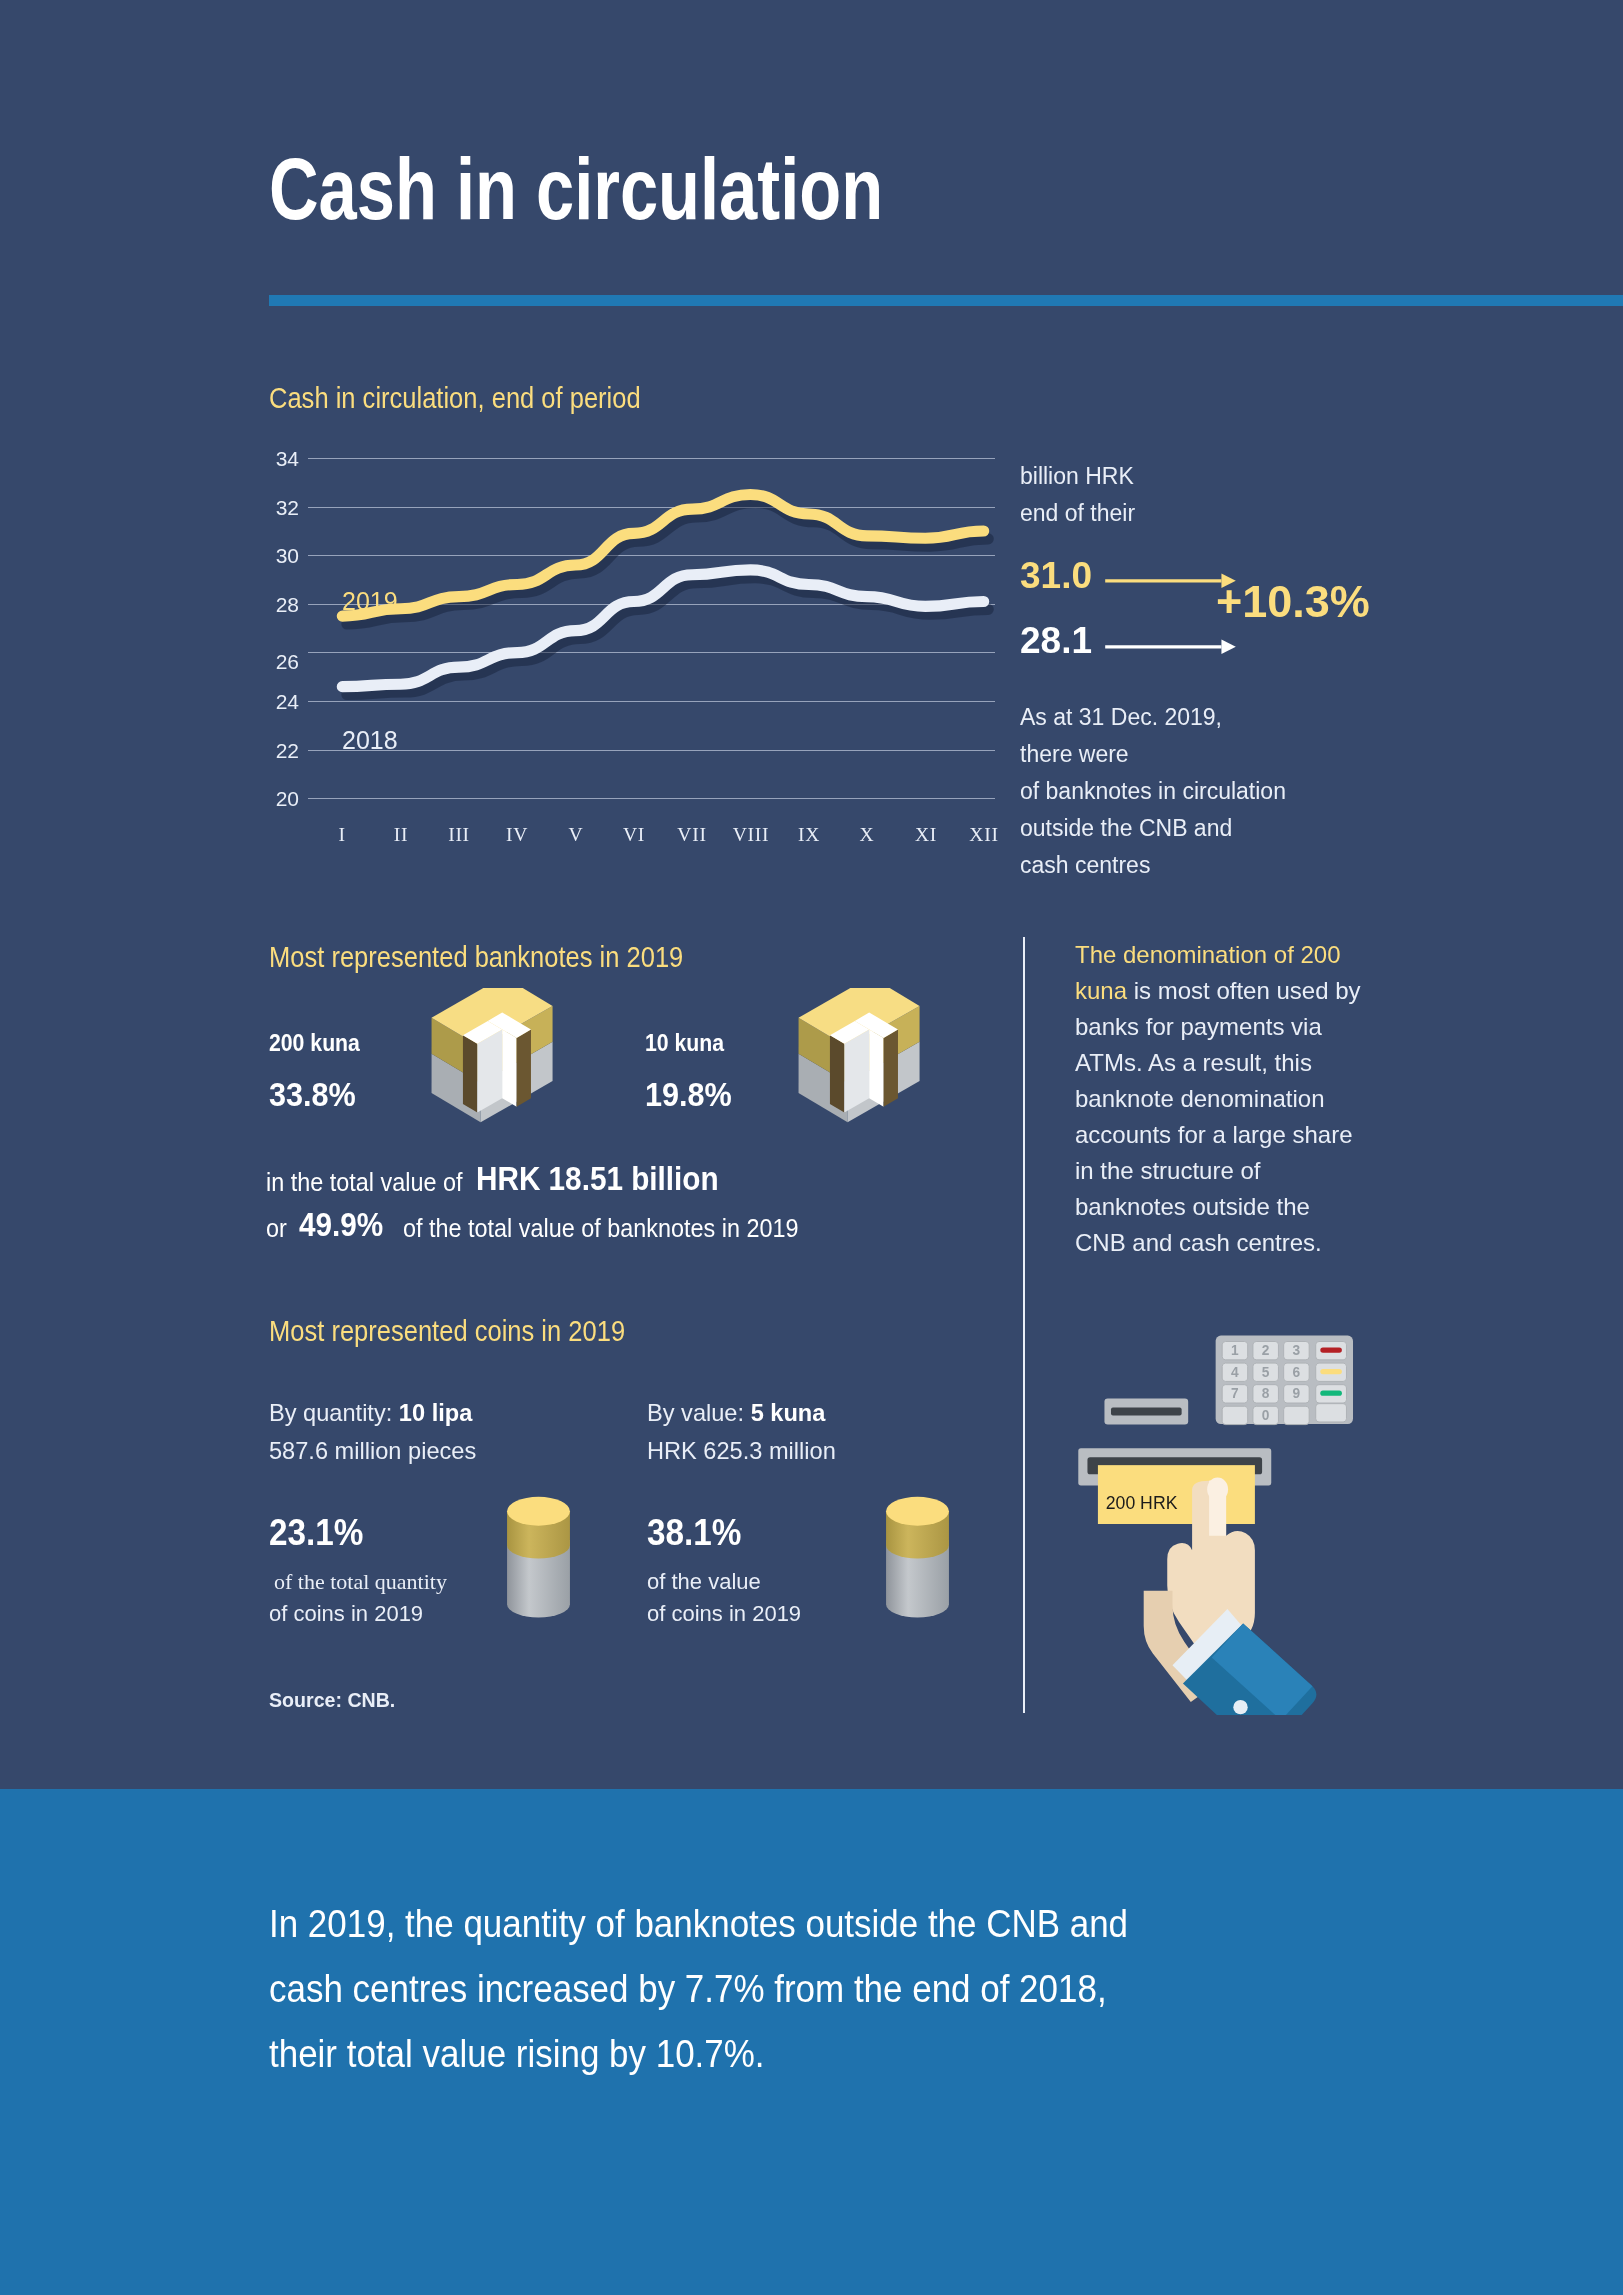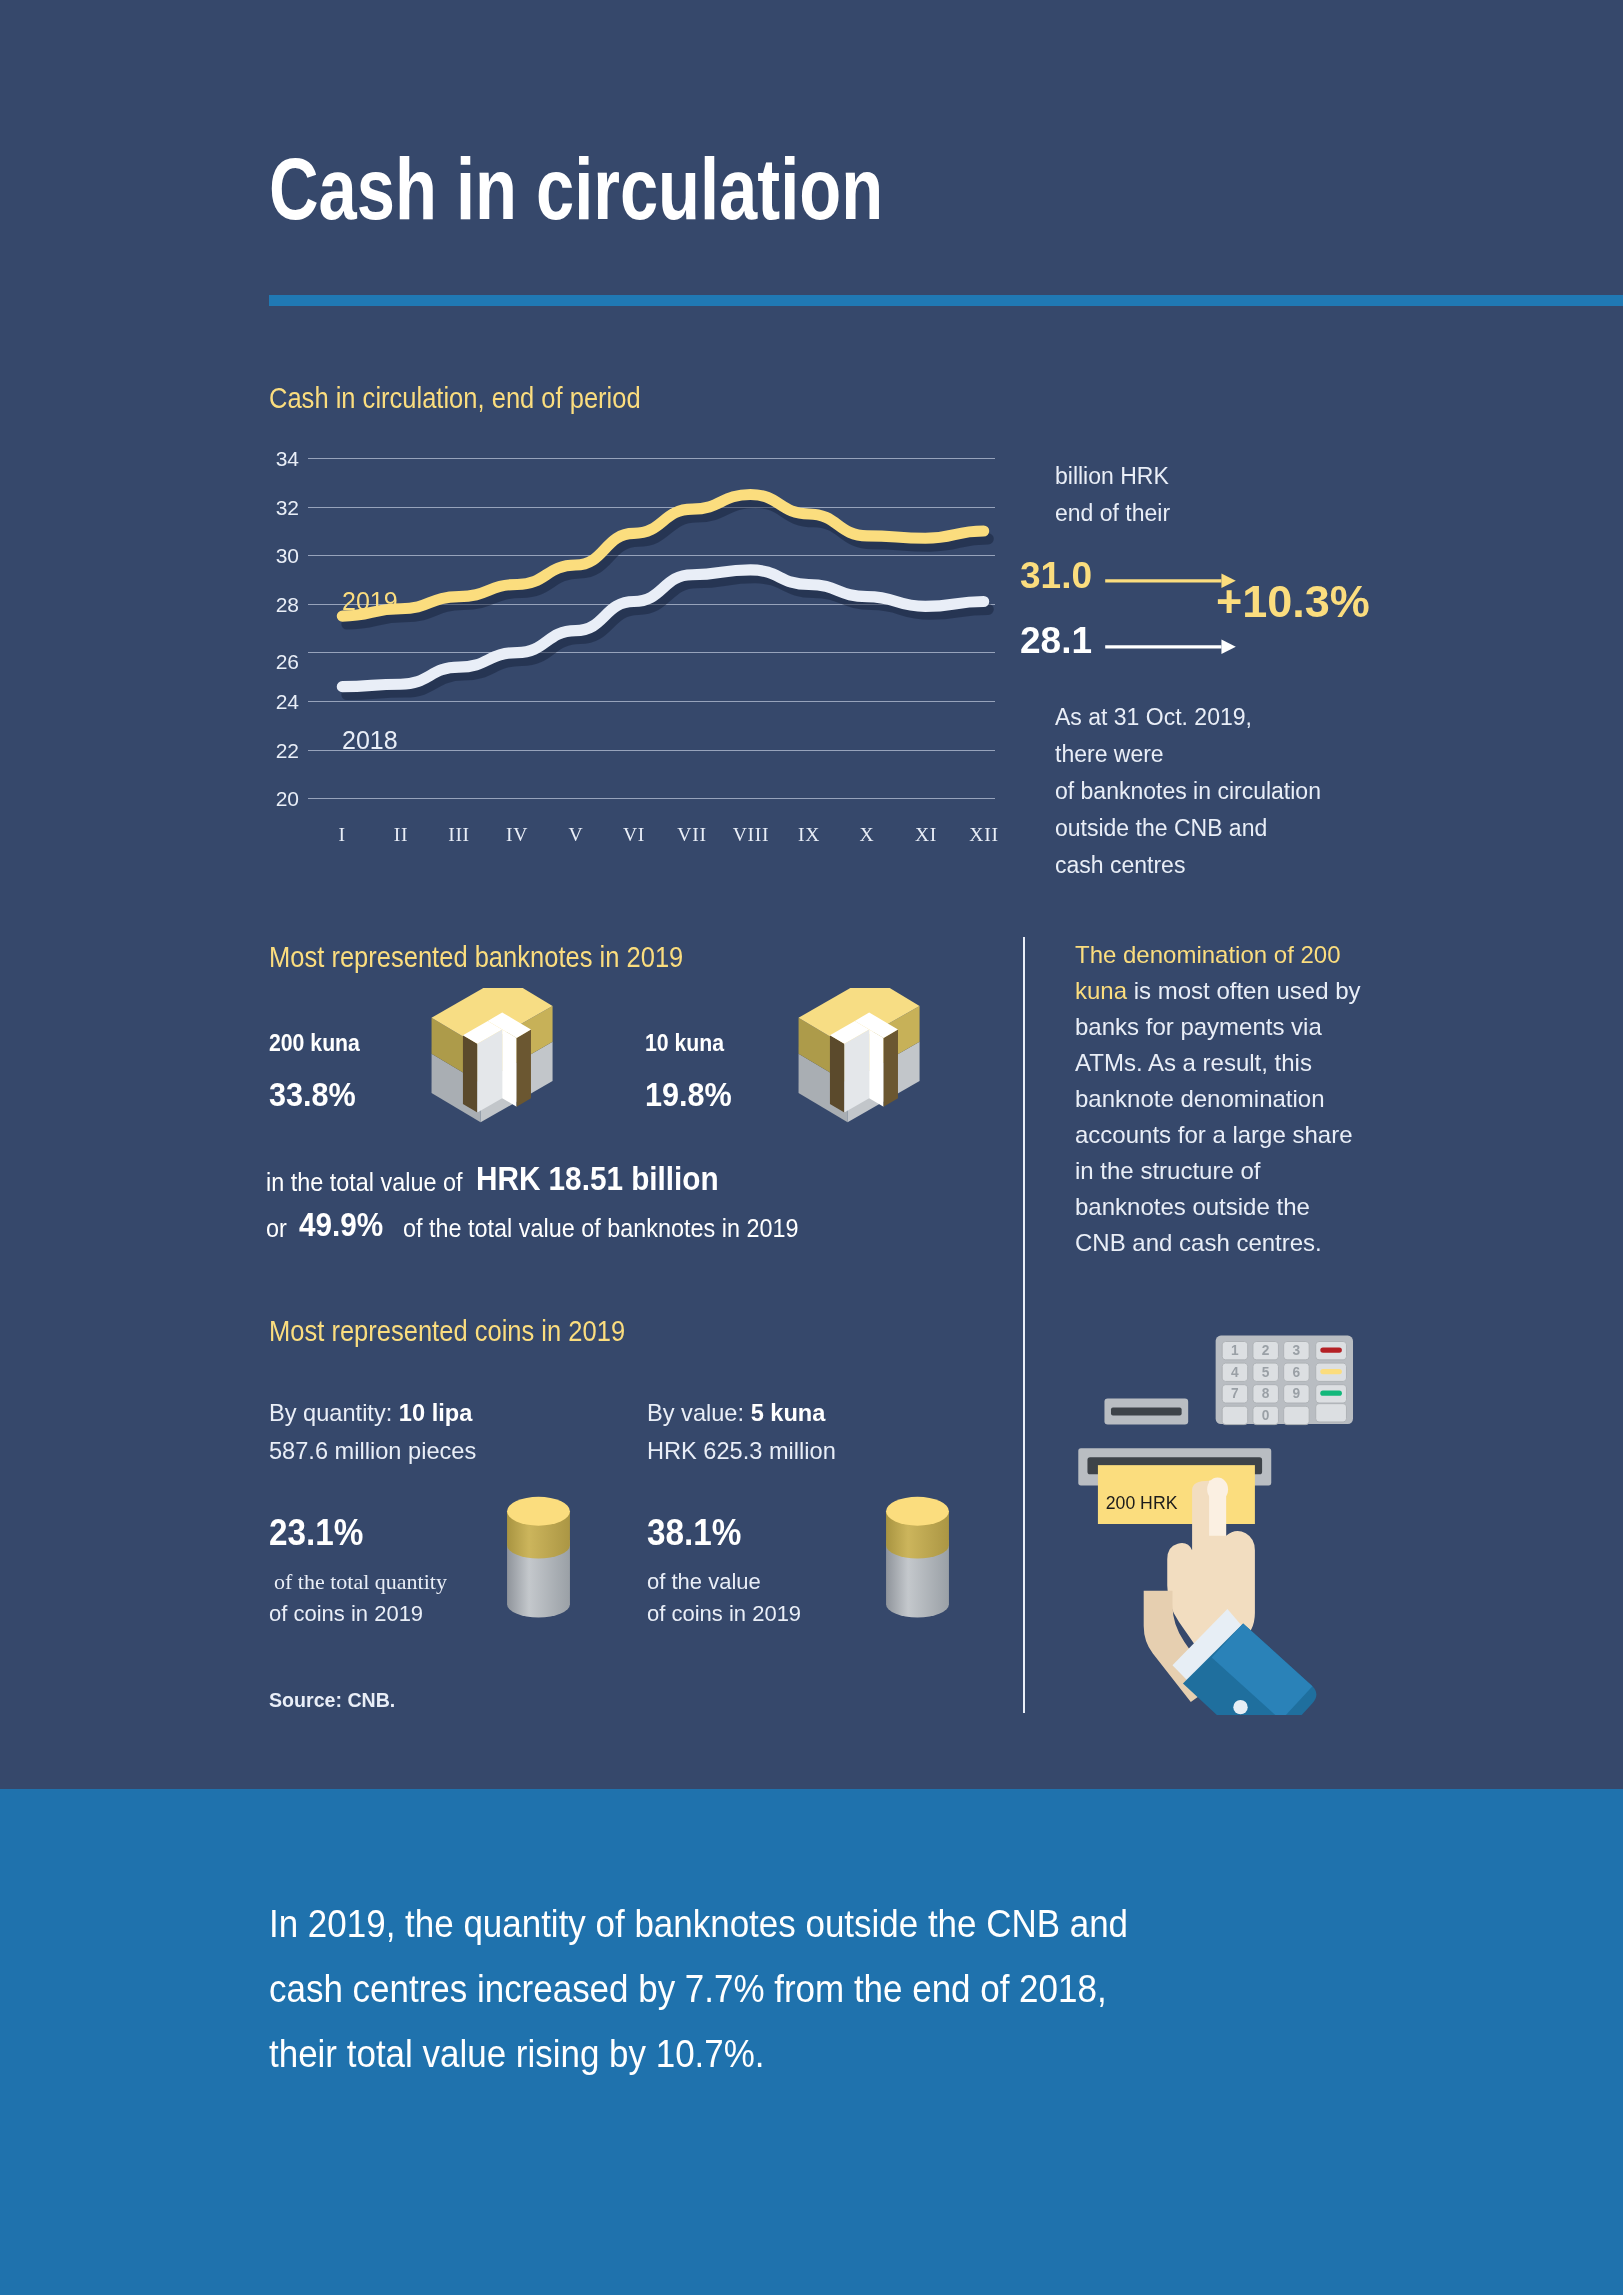--- a/index.html
+++ b/index.html
@@ -53,21 +53,21 @@
     color:#e9eef7;font-size:19.6px;line-height:19.6px;
     font-family:"Liberation Serif",serif;letter-spacing:0.7px;
   }
   .series-label{position:absolute;font-size:25px;line-height:25px;}
   #lbl-2019{color:#fbdd7e;left:73px;top:131px;}
   #lbl-2018{color:#e9eef7;left:73px;top:270px;}
   .chart-svg{position:absolute;left:0;top:0;width:733px;height:406px;}
 
   
   .stat-col{position:absolute;left:1020px;top:458px;width:367px;}
-  .stat-line{color:#e9eef7;font-size:23px;line-height:37px;margin-left:35px;}
+  .stat-line{color:#e9eef7;font-size:23px;line-height:37px;}
   .big-num{font-size:37px;line-height:37px;font-weight:700;
            font-family:"Liberation Sans Narrow","Liberation Sans",sans-serif;}
   .gold{color:#fbdd7e;}
   .white{color:#ffffff;}
   .offwhite{color:#e9eef7;}
   .arrow-row{position:relative;height:51px;}
   .pct-big{
     position:absolute;left:196px;top:560px;
     font-size:45px;line-height:45px;color:#fbdd7e;
     font-family:"Liberation Sans",sans-serif;white-space:nowrap;font-weight:bold;
@@ -197,21 +197,21 @@
 
     <div class="arrow-row" style="margin-top:14.4px;">
       <span class="big-num white">28.1</span>
       <svg style="position:absolute;left:85px;top:14.4px;" width="131" height="19.6" viewBox="0 0 200 30">
         <line x1="0" y1="15" x2="178" y2="15" stroke="#ffffff" stroke-width="5"></line>
         <polygon points="178,4 200,15 178,26" fill="#ffffff"></polygon>
       </svg>
     </div>
 
     <div style="height:26px;"></div>
-    <div class="stat-line">As at 31 Oct. 2019,</div>
+    <div class="stat-line">As at 31 Dec. 2019,</div>
     <div class="stat-line">there were</div>
     <div class="stat-line">of banknotes in circulation</div>
     <div class="stat-line">outside the CNB and</div>
     <div class="stat-line">cash centres</div>
   </div>
 
   <div class="pct-big" style="left:1216px;top:579px;">+10.3%</div>
 
   <div class="v-divider"></div>
 

